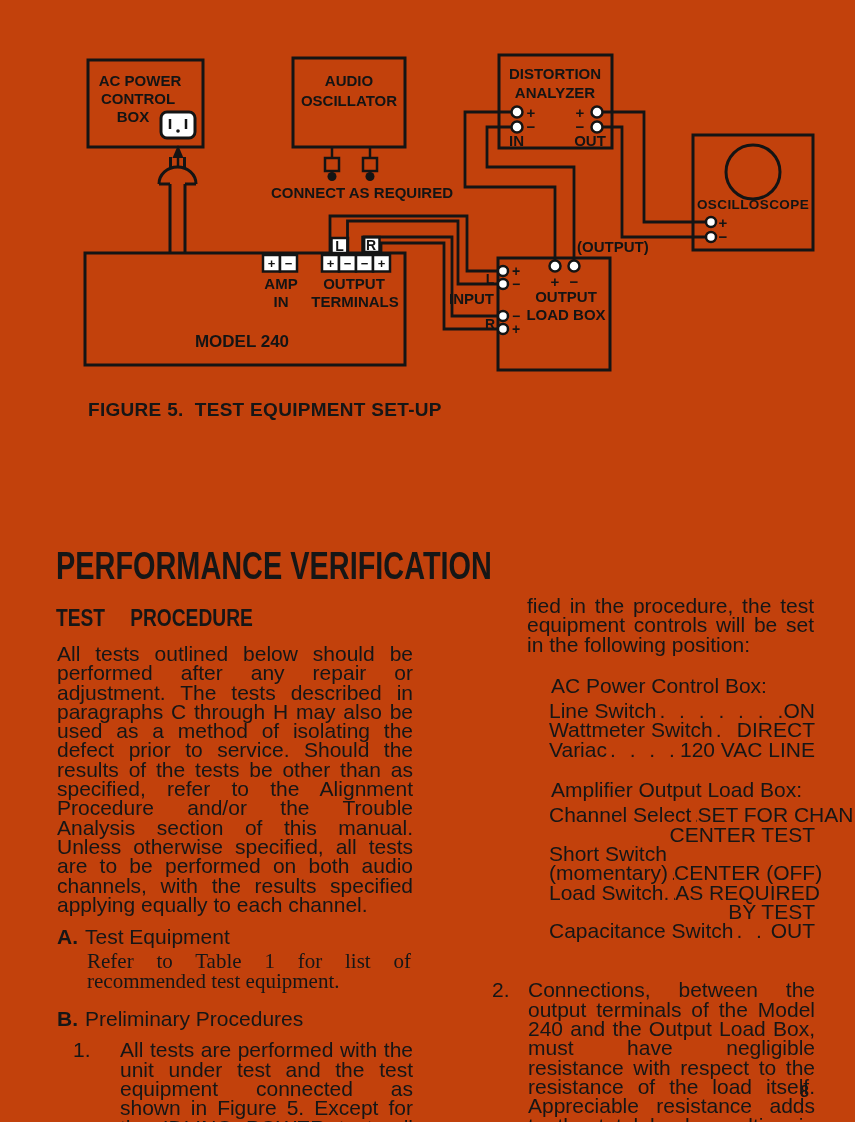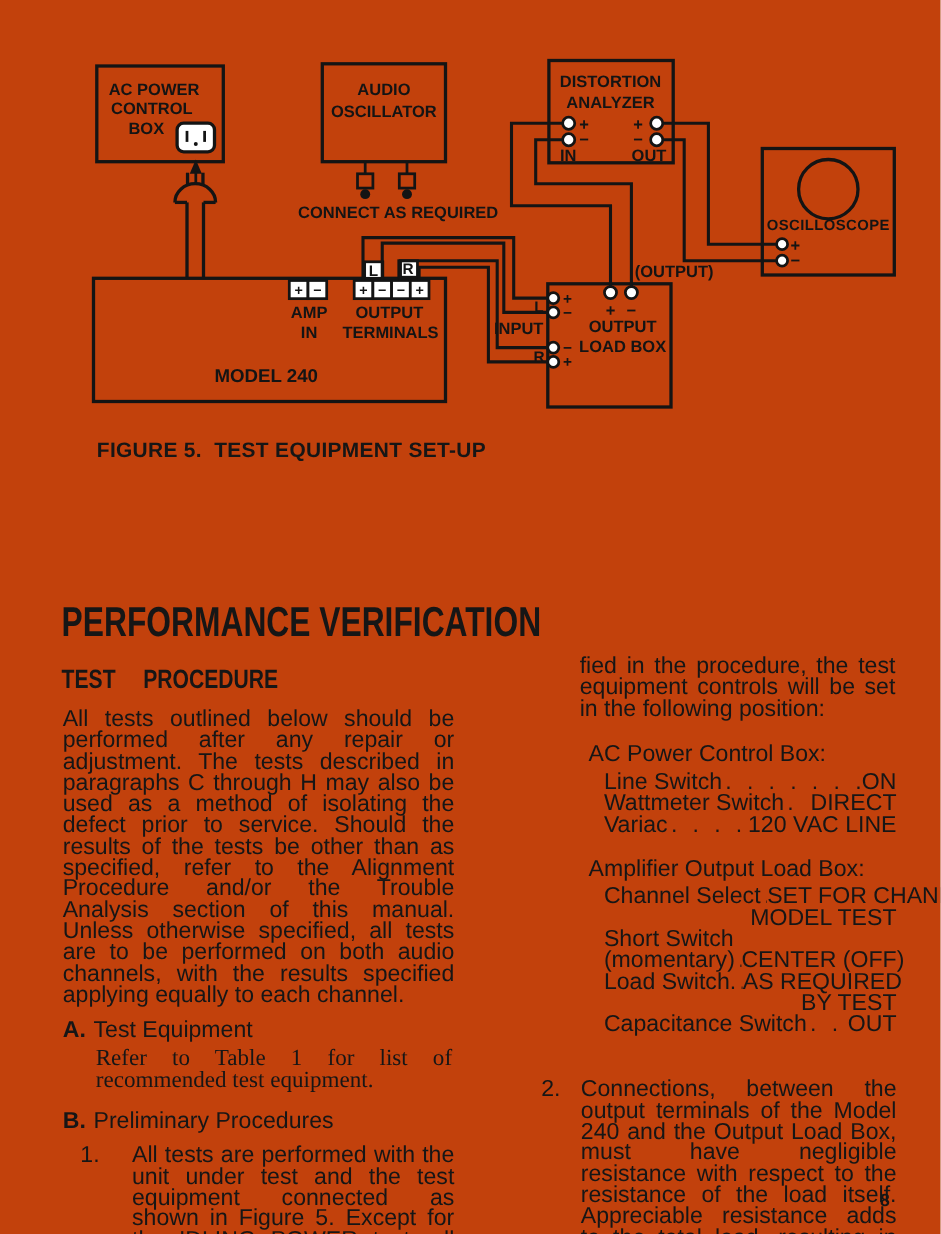--- a/index.html
+++ b/index.html
@@ -22,21 +22,21 @@
   .col{font-size:21px;line-height:19.3px;}
   .para{text-align:justify;}
   .sec{display:flex;margin-top:13px;}
   .sec-num{width:28px;font-weight:bold;flex:none;}
   .sec-title{font-weight:normal;}
   .sec-body{margin-left:30px;margin-top:6px;text-align:justify;width:324px;font-family:Liberation Serif, serif;}
   .ni{display:flex;margin-top:12px;}
   .ni-num{margin-left:16px;width:47px;flex:none;}
   .ni-body{flex:1;text-align:justify;}
   .cont{margin-left:52px;width:287px;text-align:justify;}
-  .grp-title{margin-left:60px;margin-top:22px;margin-bottom:6px;}
+  .grp-title{margin-left:76px;margin-top:22px;margin-bottom:6px;}
   .set{display:flex;margin-left:74px;width:266px;}
   .set .lbl{white-space:pre;flex:none;}
   .set .dots{flex:1;text-align:center;overflow:hidden;white-space:nowrap;letter-spacing:4px;padding:0 3px;}
   .set .val{white-space:pre;flex:none;text-align:right;}
   .set-right{margin-left:74px;width:266px;text-align:right;}
   .item2{display:flex;margin-top:40px;}
   .ni2-num{margin-left:17px;width:36px;flex:none;}
   .pageno{font-weight:bold;font-size:16px;}
 </style>
 </head>
@@ -227,21 +227,21 @@
       <span class="dots">. . . . . . .</span>
       <span class="val">120 VAC LINE</span>
     </div>
 
     <div class="grp-title" style="margin-top:21px">Amplifier Output Load Box:</div>
     <div class="set">
       <span class="lbl">Channel Select</span>
       <span class="dots">.</span>
       <span class="val">SET FOR CHANNEL</span>
     </div>
-    <div class="set-right">MODEL TEST</div>
+    <div class="set-right">CENTER TEST</div>
     <div class="set">
       <span class="lbl">Short Switch</span>
     </div>
     <div class="set">
       <span class="lbl">(momentary)</span>
       <span class="dots">. . .</span>
       <span class="val">CENTER (OFF)</span>
     </div>
     <div class="set">
       <span class="lbl">Load Switch.</span>

